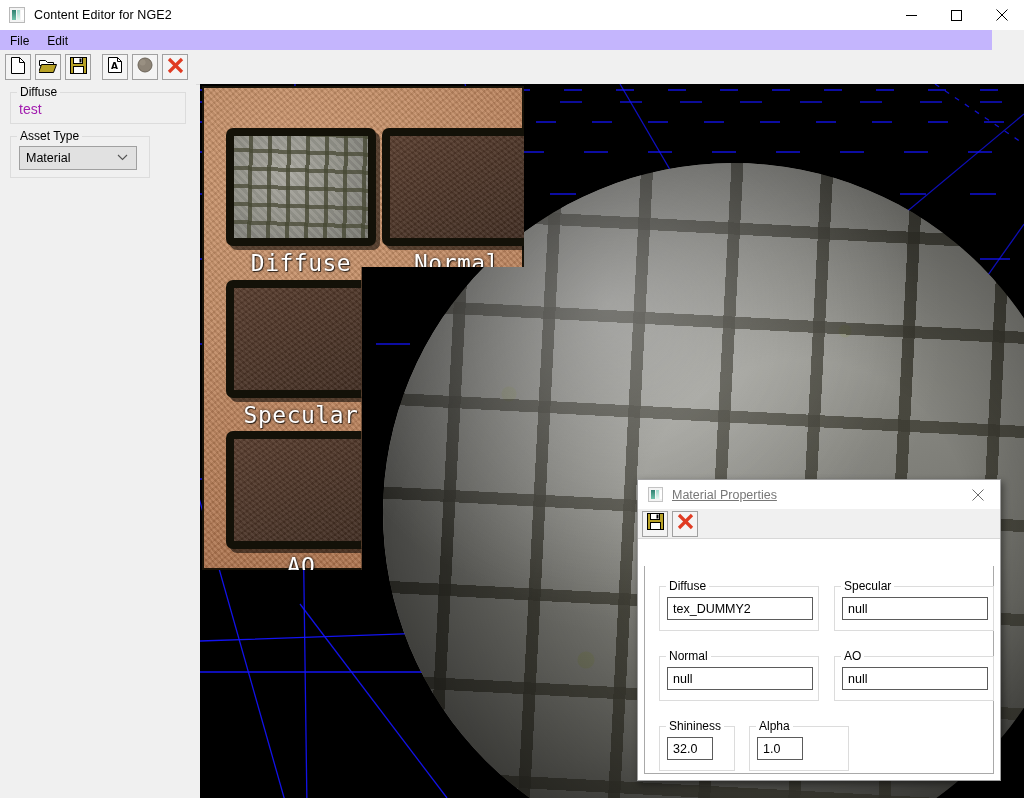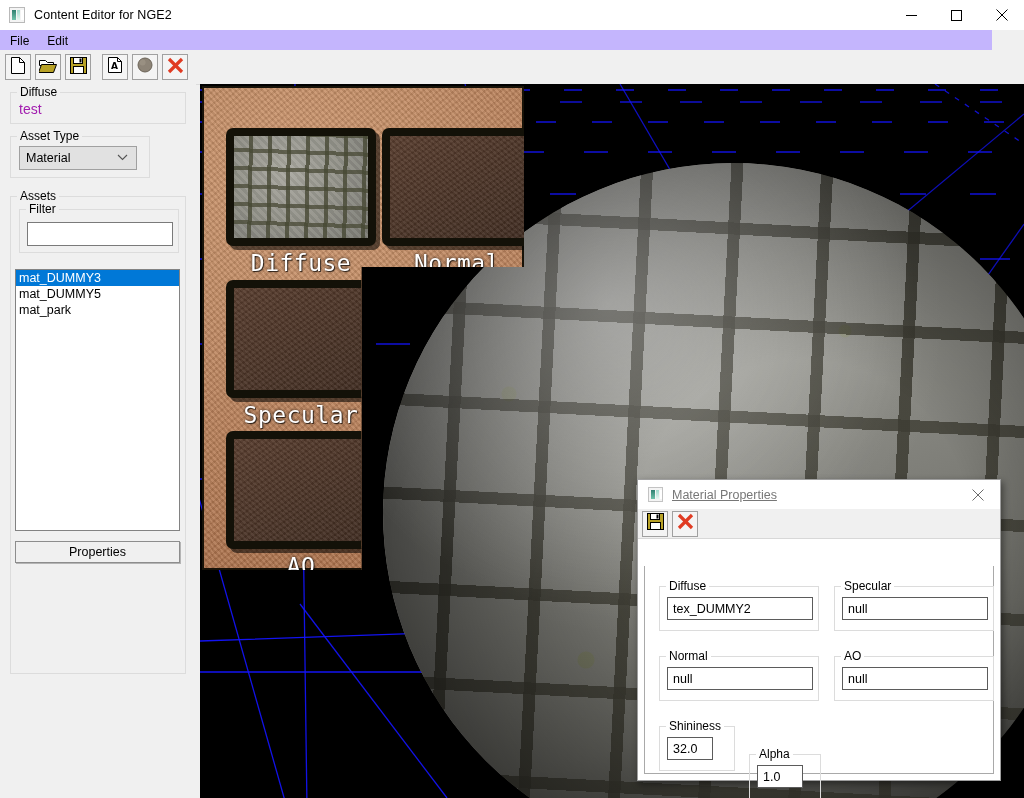--- a/index.html
+++ b/index.html
@@ -310,21 +310,21 @@
     display: flex; align-items: center;
     font-family: "Liberation Sans", sans-serif;
     outline: none;
   }
 
   .g-diffuse  { left: 14px;  top: 20px;  width: 160px; height: 45px; }
   .g-specular { left: 189px; top: 20px;  width: 160px; height: 45px; }
   .g-normal   { left: 14px;  top: 90px;  width: 160px; height: 45px; }
   .g-ao       { left: 189px; top: 90px;  width: 160px; height: 45px; }
   .g-shin     { left: 14px;  top: 160px; width: 76px;  height: 45px; }
-  .g-alpha    { left: 104px; top: 160px; width: 72px;  height: 45px; margin-top: 28px; }
+  .g-alpha    { left: 104px; top: 160px; width: 100px;  height: 45px; }
   .in-wide    { width: 146px; }
   .in-small   { width: 46px; }
 </style>
 </head>
 <body>
 
 <div id="app">
 
   <div class="titlebar">
     <div class="title-icon">
@@ -425,36 +425,20 @@
       <div class="combo">
         <span class="cb-text">Material</span>
         <span class="cb-arrow">
           <svg width="11" height="7" viewBox="0 0 11 7">
               <path d="M1 1 L5.5 5.5 L10 1" fill="none" stroke="#555" stroke-width="1.1"></path>
             </svg>
         </span>
       </div>
     </div>
 
-    <div class="group grp-assets">
-      <span class="legend">Assets</span>
-
-      <div class="group grp-filter">
-        <span class="legend">Filter</span>
-        <input class="filter-input" type="text" value="" placeholder="" style="">
-      </div>
-
-      <div class="asset-list">
-        <div class="asset-row sel">mat_DUMMY3</div>
-        <div class="asset-row">mat_DUMMY5</div>
-        <div class="asset-row">mat_park</div>
-      </div>
-
-      <div class="props-btn">Properties</div>
-    </div>
   </div>
 
   <div class="viewport">
 
     <svg class="grid-svg" viewBox="0 0 824 714">
       <g stroke="#1414ff" stroke-width="1.3" fill="none">
 
         <path d="M0 6 H824" stroke-dasharray="18 34" opacity=".85"></path>
         <path d="M0 18 H824" stroke-dasharray="22 38" opacity=".8"></path>
         <path d="M0 38 H824" stroke-dasharray="20 36" opacity=".85"></path>

